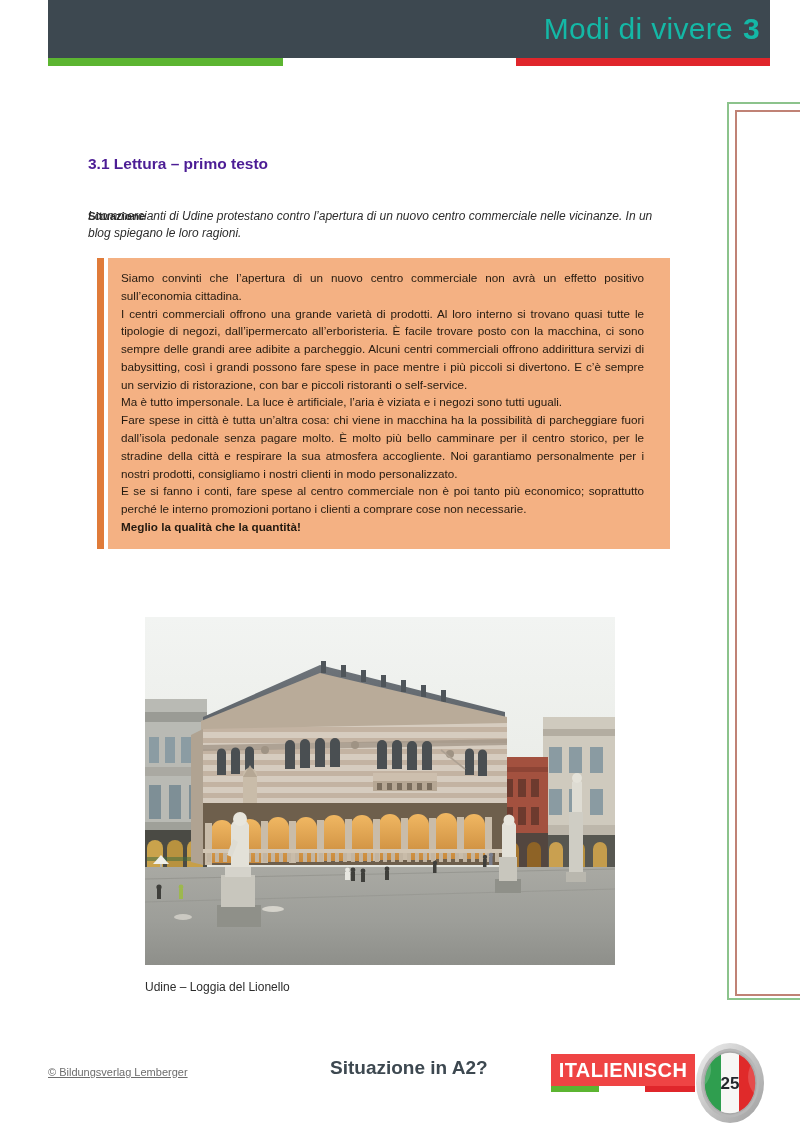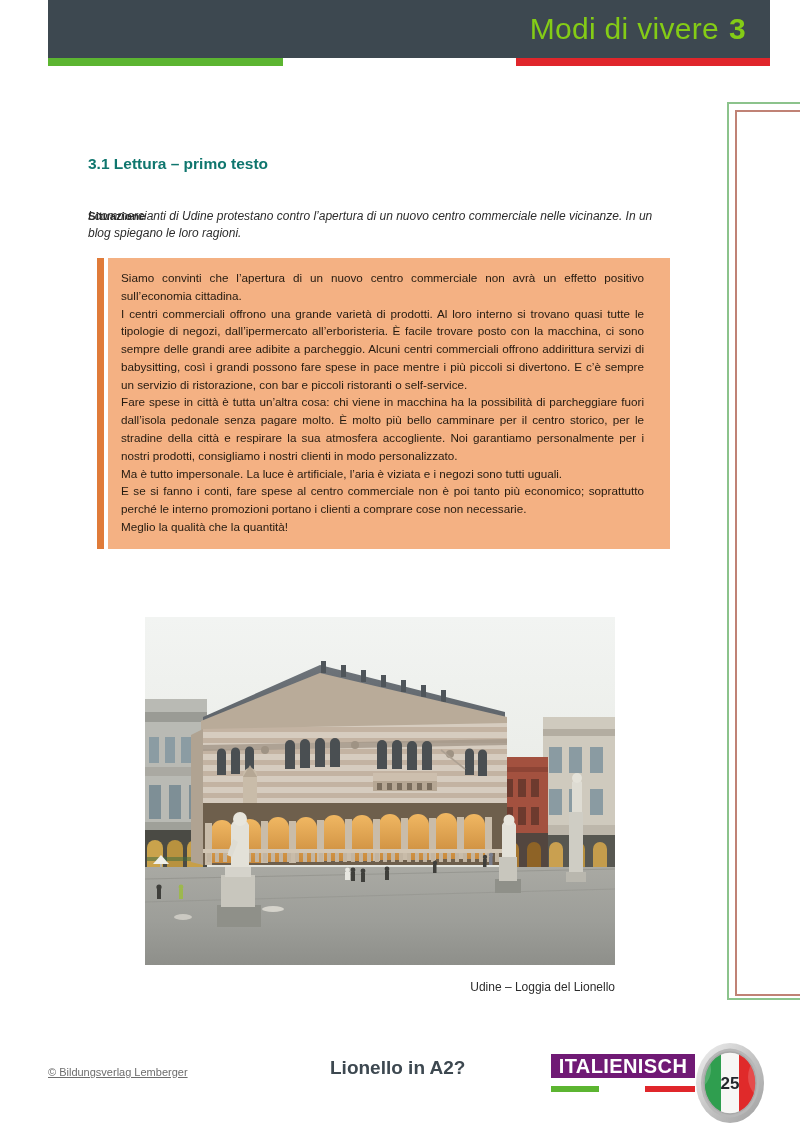--- a/index.html
+++ b/index.html
@@ -16,25 +16,25 @@
   .page { position: relative; width: 800px; height: 1131px; background:#fff; }
 
   
   .header-banner {
     position: absolute;
     left: 48px; top: 0; width: 722px; height: 58px;
     background: #3d4850;
     display: flex; align-items: center; justify-content: flex-end;
   }
   .header-title {
-    color: #84cc16;
+    color: #14b8a6;
     font-size: 30px;
     font-weight: 300;
     letter-spacing: .3px;
-    padding-right: 24px;
+    padding-right: 10px;
     white-space: nowrap;
   }
   .header-title .chapnum { font-weight: 700; margin-left: 10px; }
 
   .bar-green-top {
     position: absolute; left: 48px; top: 58px;
     width: 235px; height: 8px; background: #5cb531;
   }
   .bar-red-top {
     position: absolute; left: 516px; top: 58px;
@@ -62,21 +62,21 @@
   
   .page-title {
     position: absolute; left: 80px; top: 88px;
     font-size: 31px; color: #5a6a72; font-weight: 300;
     white-space: nowrap;
   }
   .page-title .num { font-weight: 700; color: #3d4850; margin-right: 11px; }
 
   .section-head {
     position: absolute; left: 88px; top: 155px;
-    font-size: 15.5px; font-weight: 700; color: #0f766e;
+    font-size: 15.5px; font-weight: 700; color: #4c1d95;
     white-space: nowrap;
   }
 
   .situazione-label {
     position: absolute; left: 88px; top: 193px;
     font-size: 11.5px; font-weight: 700; color: #2c2c2c; margin-top: 17px;
   }
   .situazione-text {
     position: absolute; left: 88px; top: 208px;
     width: 585px;
@@ -100,51 +100,51 @@
     background: #f4b183;
     padding: 11px 26px 13px 13px;
   }
   .orange-body p {
     font-size: 11.7px;
     line-height: 1.52;
     color: #241a10;
     text-align: justify;
     margin: 0;
   }
-  .orange-body p.last-line { text-align: left; }
+  .orange-body p.last-line { text-align: left; font-weight: bold; }
 
   
   .photo-wrap {
     position: absolute; left: 145px; top: 617px;
     width: 470px; height: 348px;
     overflow: hidden;
     background: #d8d8d4;
   }
   .photo-svg { display: block; width: 470px; height: 348px; }
 
   .photo-caption {
     position: absolute; left: 145px; top: 980px;
-    width: 470px; text-align: right;
+    width: 470px; text-align: left;
     font-size: 12px; color: #2c2c2c;
   }
 
   
   .footer-copy {
     position: absolute; left: 48px; top: 1066px;
     font-size: 11px; color: #6d6d6d; text-decoration: underline;
   }
   .footer-brand {
     position: absolute; left: 330px; top: 1057px;
     font-size: 19px; font-weight: 700; color: #3d4850;
     white-space: nowrap;
   }
   .ital-box {
     position: absolute; left: 551px; top: 1054px;
-    width: 144px; height: 24px;
-    background: #701a75;
+    width: 144px; height: 32px;
+    background: #ef4444;
     display: flex; align-items: center; justify-content: center;
   }
   .ital-box span {
     color: #ffffff; font-size: 20px; font-weight: 700; letter-spacing: .4px;
   }
   .bar-green-foot {
     position: absolute; left: 551px; top: 1086px;
     width: 48px; height: 6px; background: #5cb531;
   }
   .bar-red-foot {
@@ -180,22 +180,22 @@
 
   <div class="situazione-label">Situazione</div>
   <div class="situazione-text">I commercianti di Udine protestano contro l’apertura di un nuovo centro commerciale nelle vicinanze. In un blog spiegano le loro ragioni.</div>
 
   <div class="orange-box">
     <div class="orange-accent"></div>
     <div class="orange-gap"></div>
     <div class="orange-body">
       <p>Siamo convinti che l’apertura di un nuovo centro commerciale non avrà un effetto positivo sull’economia cittadina.</p>
       <p>I centri commerciali offrono una grande varietà di prodotti. Al loro interno si trovano quasi tutte le tipologie di negozi, dall’ipermercato all’erboristeria. È facile trovare posto con la macchina, ci sono sempre delle grandi aree adibite a parcheggio. Alcuni centri commerciali offrono addirittura servizi di babysitting, così i grandi possono fare spese in pace mentre i più piccoli si divertono. E c’è sempre un servizio di ristorazione, con bar e piccoli ristoranti o self-service.</p>
+      <p>Ma è tutto impersonale. La luce è artificiale, l’aria è viziata e i negozi sono tutti uguali.</p>
       <p>Fare spese in città è tutta un’altra cosa: chi viene in macchina ha la possibilità di parcheggiare fuori dall’isola pedonale senza pagare molto. È molto più bello camminare per il centro storico, per le stradine della città e respirare la sua atmosfera accogliente. Noi garantiamo personalmente per i nostri prodotti, consigliamo i nostri clienti in modo personalizzato.</p>
-      <p>Ma è tutto impersonale. La luce è artificiale, l’aria è viziata e i negozi sono tutti uguali.</p>
       <p>E se si fanno i conti, fare spese al centro commerciale non è poi tanto più economico; soprattutto perché le interno promozioni portano i clienti a comprare cose non necessarie.</p>
       <p class="last-line">Meglio la qualità che la quantità!</p>
     </div>
   </div>
 
   <div class="photo-wrap">
     <svg class="photo-svg" viewBox="0 0 470 348" preserveAspectRatio="none">
       <defs>
         <linearGradient id="sky" x1="0" y1="0" x2="0" y2="1">
           <stop offset="0%" stop-color="#f2f4f2"></stop>
@@ -452,21 +452,21 @@
       </g>
 
       <ellipse cx="128" cy="292" rx="11" ry="3" fill="#dedcd3" opacity=".85"></ellipse>
       <ellipse cx="38" cy="300" rx="9" ry="3" fill="#dedcd3" opacity=".7"></ellipse>
     </svg>
   </div>
 
   <div class="photo-caption">Udine – Loggia del Lionello</div>
 
   <div class="footer-copy">© Bildungsverlag Lemberger</div>
-  <div class="footer-brand">Lionello in A2?</div>
+  <div class="footer-brand">Situazione in A2?</div>
   <div class="ital-box">
     <span>ITALIENISCH</span>
   </div>
   <div class="bar-green-foot"></div>
   <div class="bar-red-foot"></div>
 
   <div class="page-badge">
     <svg width="72" height="82" viewBox="0 0 72 82">
       <defs>
         <linearGradient id="ringgrad" x1="0" y1="0" x2="1" y2="1">

